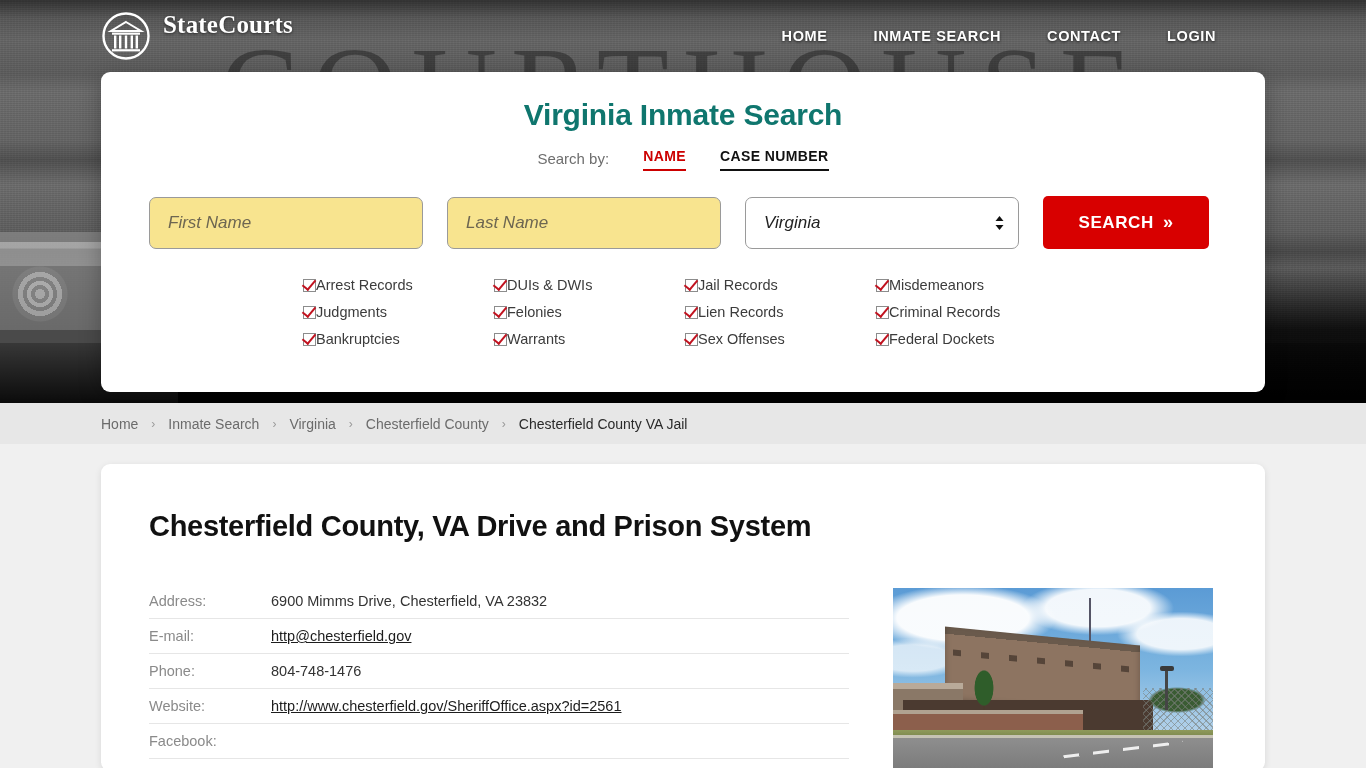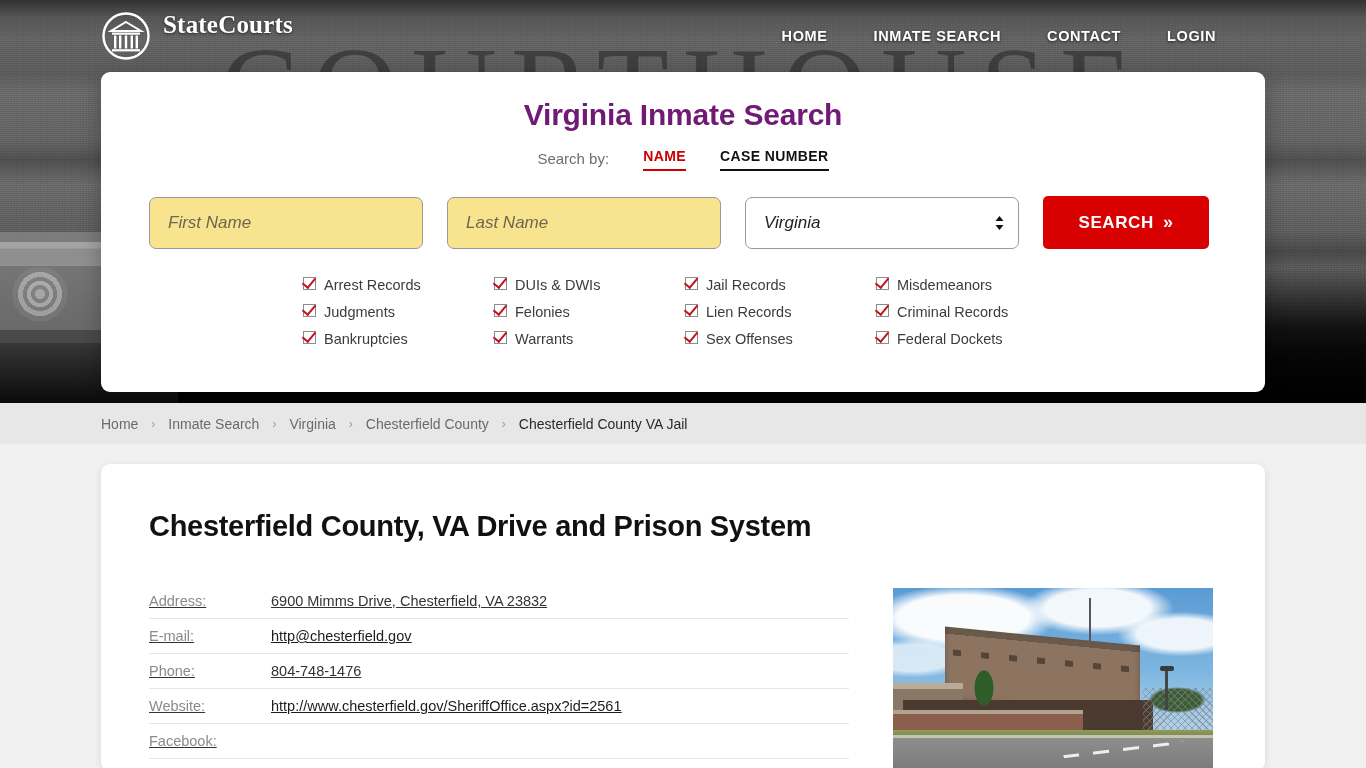--- a/index.html
+++ b/index.html
@@ -147,21 +147,21 @@
     background: #fff;
     border-radius: 9px;
     box-shadow: 0 6px 22px rgba(0,0,0,.28);
     z-index: 6;
     padding: 26px 48px 0;
   }
   .card-title {
     text-align: center;
     font-size: 30px;
     font-weight: bold;
-    color: #701a75;
+    color: #0f766e;
     letter-spacing: -.2px;
   }
   .searchby-row {
     margin-top: 16px;
     display: flex;
     align-items: flex-end;
     justify-content: center;
     gap: 34px;
   }
   .searchby-label {
@@ -247,22 +247,21 @@
   .checks {
     margin: 28px auto 0;
     width: 760px;
     display: grid;
     grid-template-columns: repeat(4, 1fr);
     row-gap: 11px;
     column-gap: 4px;
   }
   .check {
     display: flex;
-    align-items: flex-start;
-    gap: 8px;
+    align-items: center;
     font-size: 14.5px;
     color: #3c3c3c;
   }
   .cbox {
     position: relative;
     width: 13px; height: 13px;
     border: 1px solid #8c8c8c;
     flex: none;
   }
   .cbox::after {
@@ -319,21 +318,20 @@
   .page-title {
     font-size: 29px;
     font-weight: bold;
     color: #111;
     letter-spacing: -.3px;
   }
   .body-cols {
     margin-top: 41px;
     display: flex;
     gap: 44px;
-    text-decoration: underline;
   }
   .info-table { width: 700px; }
   .info-row {
     display: flex;
     align-items: center;
     height: 35px;
     border-bottom: 1px solid #e6e6e6;
   }
   .info-row:first-child { border-top: none; }
   .info-label {

